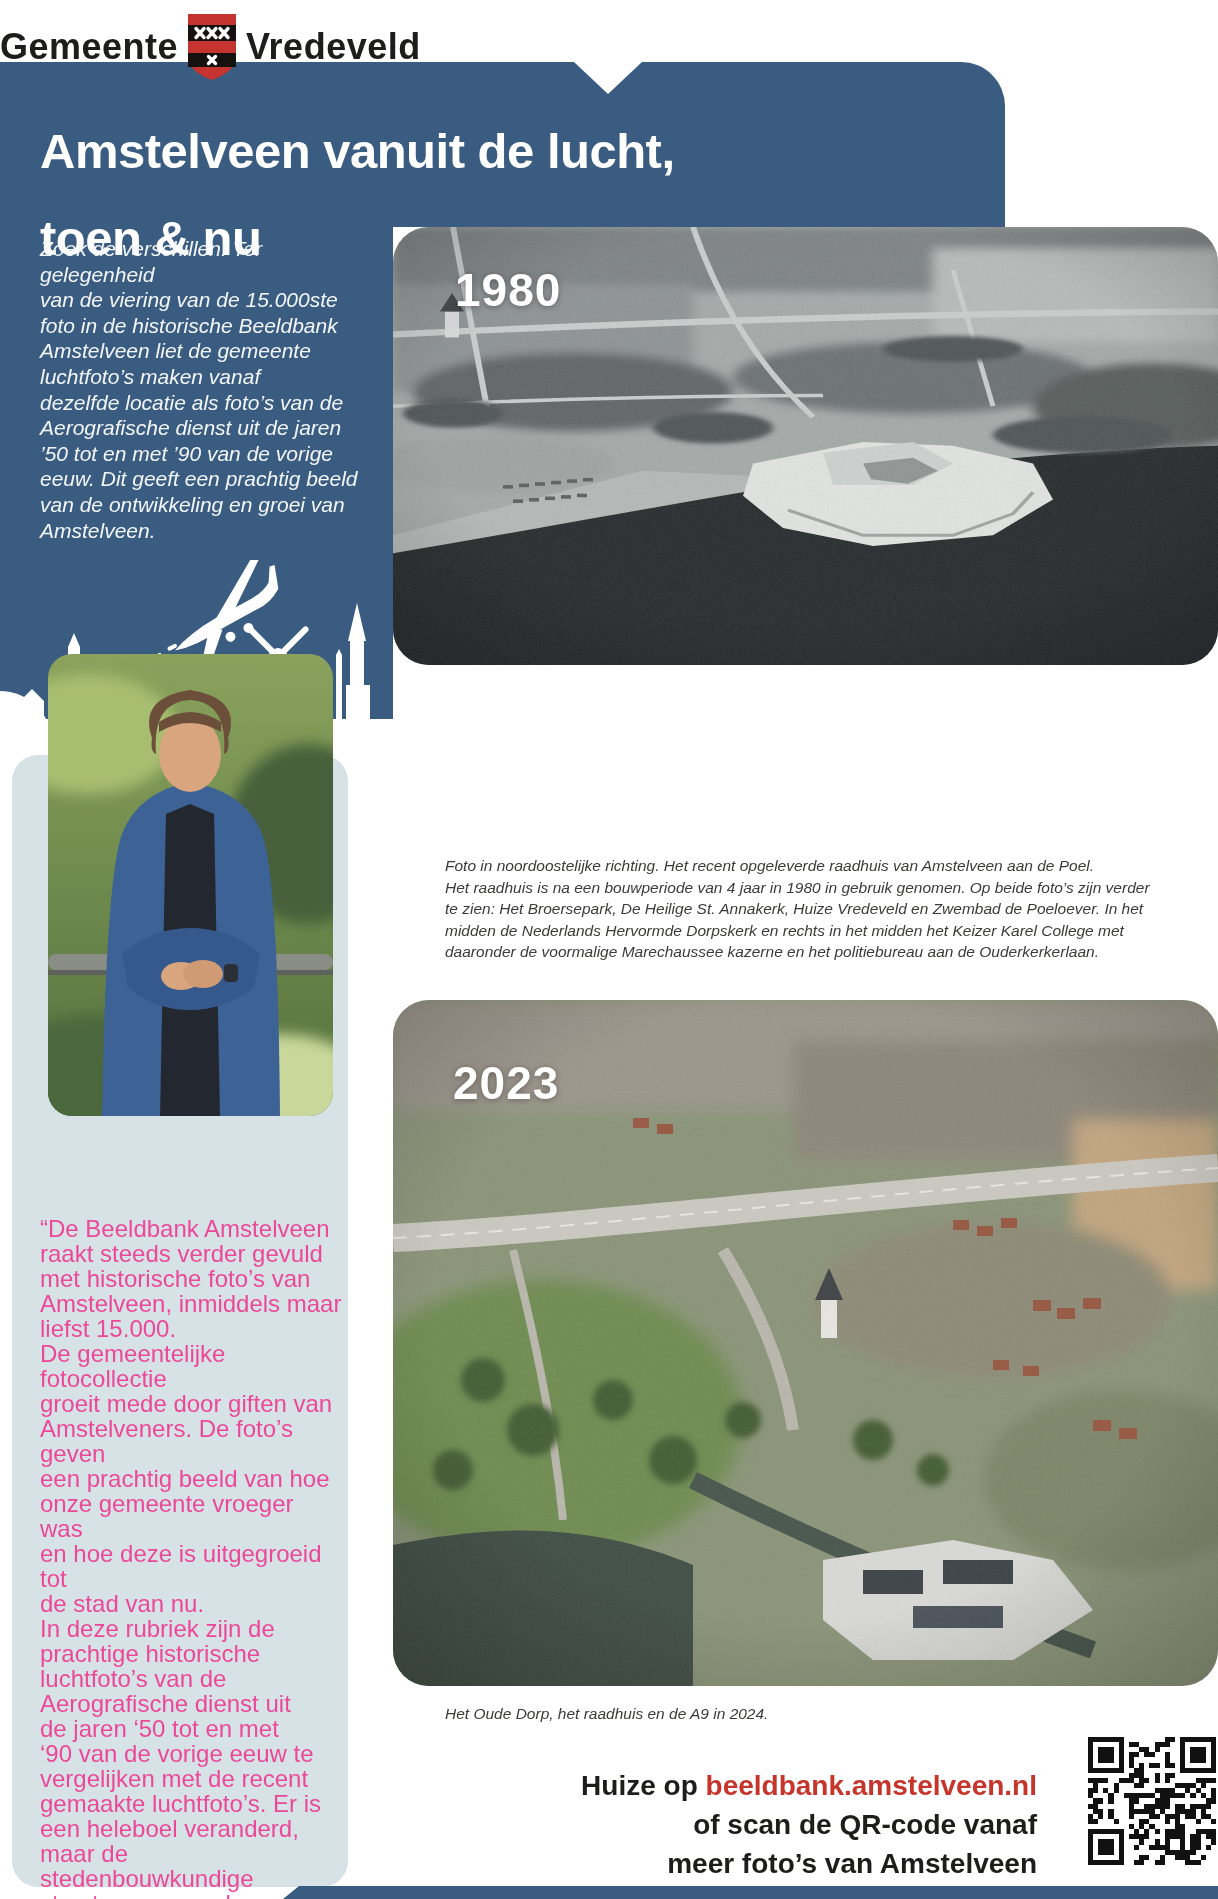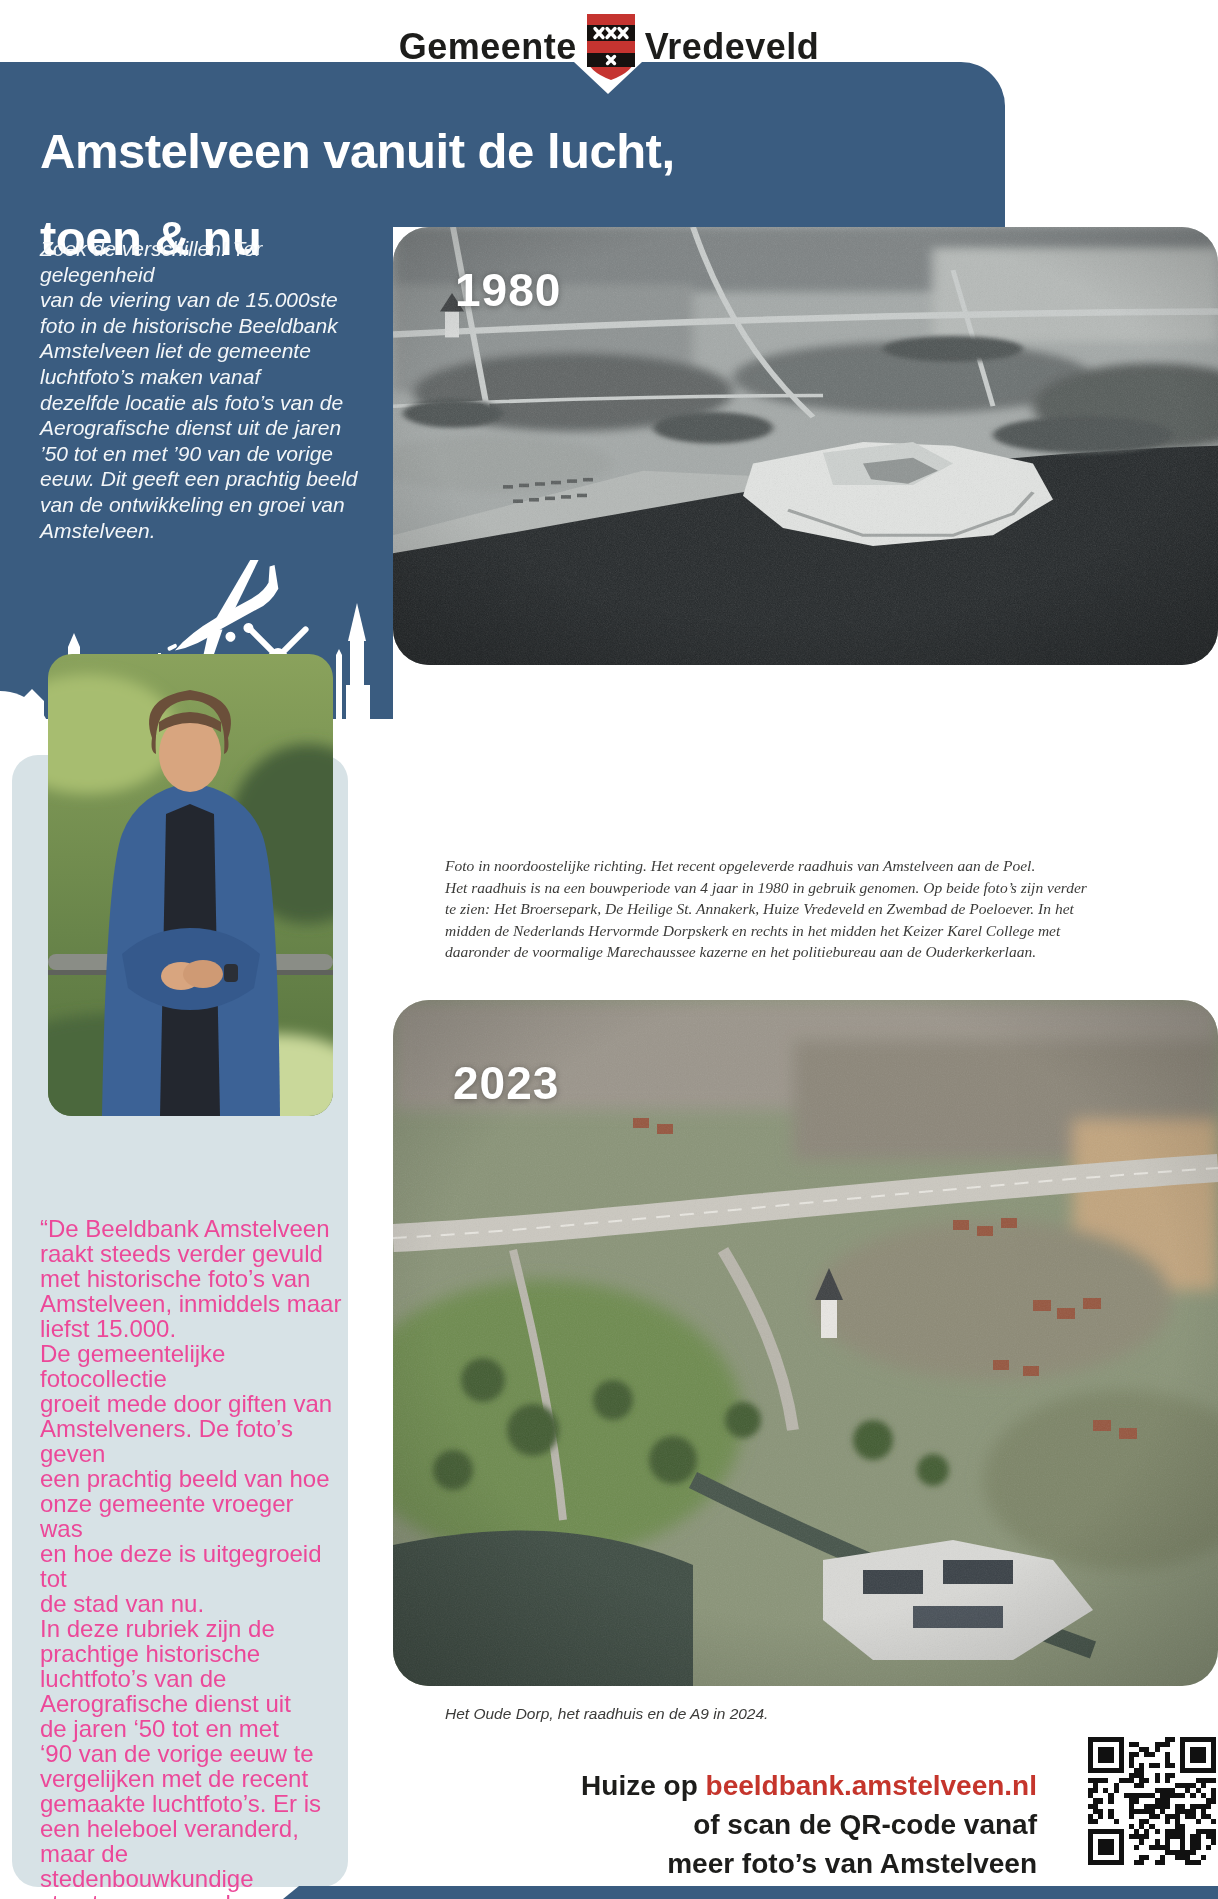--- a/index.html
+++ b/index.html
@@ -1,21 +1,21 @@
 <!DOCTYPE html>
 <html><head>
 <meta charset="utf-8">
 <style>
   html,body{margin:0;padding:0;background:#e9e9e9;}
   #page{position:relative;width:1218px;height:1899px;background:#ffffff;overflow:hidden;
         font-family:"Liberation Sans","DejaVu Sans",sans-serif;margin:0 auto;}
   .abs{position:absolute;}
 
   
-  #brand{left:0;right:0;top:13px;display:flex;justify-content:center;align-items:center;gap:9px;z-index:6;}
+  #brand{left:0;right:0;top:13px;display:flex;justify-content:flex-start;align-items:center;gap:9px;z-index:6;}
   .brand-txt{font-size:36px;font-weight:600;color:#1d1d1b;letter-spacing:.5px;}
   #shield{width:50px;height:68px;}
 
   
   #blue-band{left:0;top:62px;width:1005px;height:165px;background:#3a5c80;border-top-right-radius:44px;z-index:1;}
   #blue-col{left:0;top:62px;width:393px;height:676px;background:#3a5c80;z-index:1;}
   #notch{left:574px;top:62px;width:0;height:0;border-left:34px solid transparent;border-right:34px solid transparent;border-top:32px solid #ffffff;z-index:5;}
   #skyline{left:0;top:597px;z-index:2;}
   #plane{left:160px;top:560px;z-index:2;}
 
@@ -24,21 +24,21 @@
   #hero-intro{left:40px;top:236px;width:320px;z-index:3;color:#f3f6f8;font-style:italic;font-weight:400;font-size:21px;line-height:25.6px;white-space:pre-line;}
 
   
   .photo{overflow:hidden;border-radius:36px;z-index:3;}
   #photo1980{left:393px;top:227px;width:825px;height:438px;}
   #photo2024{left:393px;top:1000px;width:825px;height:686px;}
   .year-label{position:absolute;color:#ffffff;font-weight:700;font-size:46px;letter-spacing:1px;text-shadow:0 1px 6px rgba(0,0,0,.35);}
   #label1980{left:62px;top:36px;}
   #label2024{left:60px;top:56px;}
   .caption{color:#3b3b39;font-style:italic;font-size:15.5px;line-height:21.6px;white-space:pre-line;z-index:3;}
-  #caption1980{left:445px;top:855px;width:730px;font-family:Liberation Serif, serif;}
+  #caption1980{left:445px;top:855px;width:730px;}
   #caption2024{left:445px;top:1703px;width:600px;}
 
   
   #quote-box{left:12px;top:755px;width:336px;height:1132px;background:#d7e2e6;border-radius:26px;z-index:2;}
   #portrait{left:48px;top:654px;width:285px;height:462px;border-radius:24px;overflow:hidden;z-index:3;}
   #person-name{left:40px;top:1144px;z-index:3;color:#20282b;font-weight:700;font-size:21px;line-height:28px;}
   #person-name span{display:block;}
   #person-quote{left:40px;top:1216px;width:302px;z-index:3;color:#ec4899;font-size:24px;line-height:25px;white-space:pre-line;}
 
   

